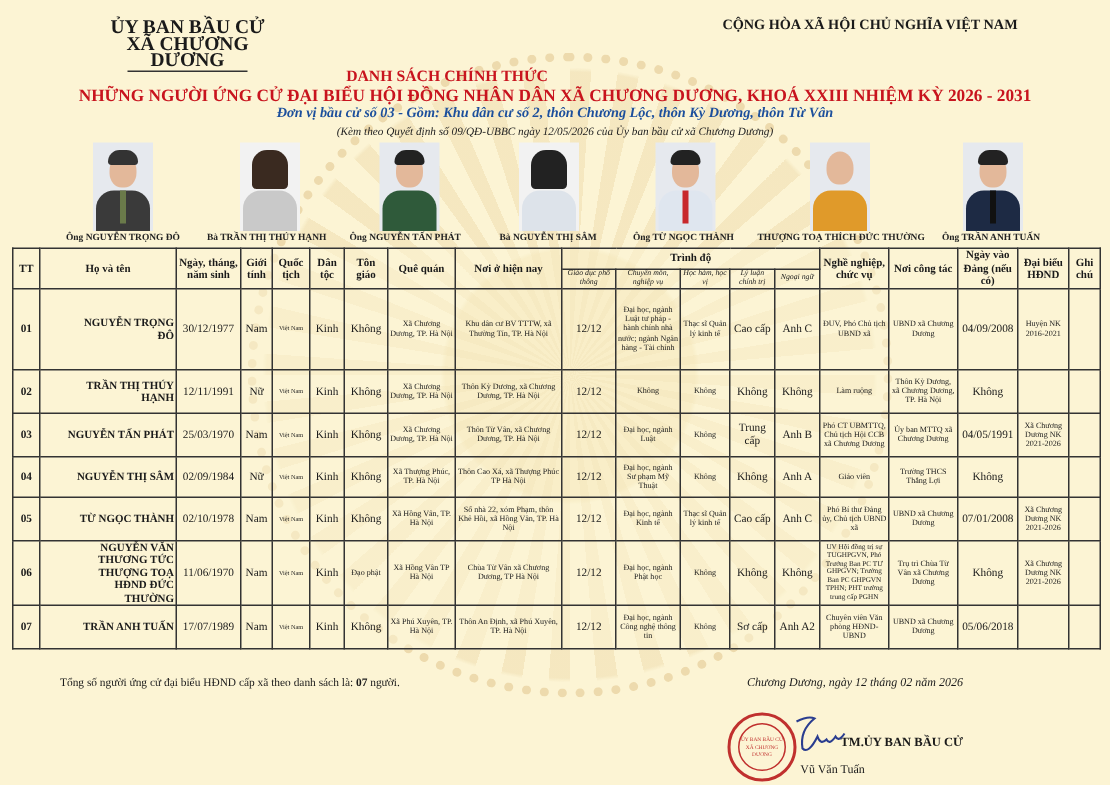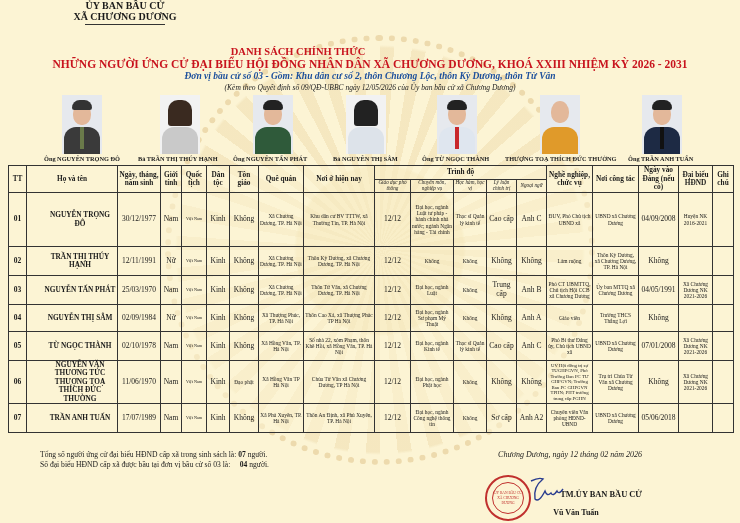--- a/index.html
+++ b/index.html
@@ -18,21 +18,21 @@
       repeating-conic-gradient(rgba(215,180,110,0.22) 0 4deg, transparent 4deg 9deg);
     -webkit-mask: radial-gradient(circle, #000 0 68%, transparent 69%);
             mask: radial-gradient(circle, #000 0 68%, transparent 69%);
     opacity: 0.9;
   }
   .bg-ring {
     position: absolute; left: 165px; top: 35px; width: 430px; height: 430px;
     border-radius: 50%; border: 6px dotted rgba(210,170,100,0.35);
   }
   .abs { position: absolute; }
-  .hdr-left { left: 60px; top: 0; width: 130px; text-align: center; font-weight: bold; font-size: 10px; line-height: 11px; }
+  .hdr-left { left: 60px; top: 12px; width: 130px; text-align: center; font-weight: bold; font-size: 13px; line-height: 11px; }
   .hdr-left .uline { width: 80px; height: 1px; background: #333; margin: 2px auto 0; }
   .hdr-right { left: 450px; top: 12px; width: 260px; text-align: center; font-weight: bold; font-size: 9.5px; line-height: 11px; }
   .hdr-right .sub { text-decoration: underline; font-size: 9px; }
   .title1 { left: 0; width: 596px; top: 46px; text-align: center; color: #c8141e; font-weight: bold; font-size: 10.5px; }
   .title2 { left: 0; width: 740px; top: 58px; text-align: center; color: #c8141e; font-weight: bold; font-size: 11.5px; }
   .title3 { left: 0; width: 740px; top: 71px; text-align: center; color: #1c4f9c; font-weight: bold; font-style: italic; font-size: 9.5px; }
   .title4 { left: 0; width: 740px; top: 83px; text-align: center; font-style: italic; font-size: 7.5px; color: #222; }
 
   .photo { position: absolute; top: 95px; width: 40px; height: 59px; overflow: hidden; background: #e6e9ee; }
   .photo .head { position: absolute; left: 11px; top: 8px; width: 18px; height: 22px; border-radius: 50% 50% 45% 45%; background: #e3b89a; }
@@ -43,47 +43,48 @@
 
   table.list {
     position: absolute; left: 8px; top: 165px; width: 725px;
     border-collapse: collapse; table-layout: fixed;
     font-size: 7px; text-align: center; background: rgba(252,244,212,0.55);
   }
   table.list th, table.list td { border: 1px solid #333; padding: 0 1px; vertical-align: middle; line-height: 1.15; }
   table.list th { font-weight: bold; font-size: 7.3px; }
   table.list th.sub { font-weight: normal; font-style: italic; font-size: 5.2px; height: 13px; }
   table.list td.tt { font-weight: bold; font-size: 7.5px; }
-  table.list td.name { text-align: center; font-weight: bold; font-size: 7.3px; padding-left: 17px; }
+  table.list td.name { text-align: right; font-weight: bold; font-size: 7.3px; padding-left: 17px; }
   table.list td.sm { font-size: 5.4px; }
   table.list td.xs { font-size: 4.2px; }
   table.list td.md { font-size: 7.5px; }
 
   .totals { left: 40px; top: 450px; font-size: 7.6px; line-height: 10px; }
   .sign { left: 442px; top: 450px; width: 200px; text-align: right; font-size: 8px; line-height: 10px; }
   .sign .place { font-style: italic; }
   .sign .org, .sign .role { font-weight: bold; font-size: 8.4px; margin-top: 30px; }
   .stamp { left: 485px; top: 475px; width: 46px; height: 46px; border-radius: 50%; border: 2px solid #c0302e; display: flex; align-items: center; justify-content: center; }
   .stamp .inner { width: 32px; height: 32px; border-radius: 50%; border: 1px solid #c0302e; font-size: 3.6px; color: #c0302e; text-align: center; display:flex; align-items:center; justify-content:center; line-height: 5px; }
   .signature { left: 525px; top: 475px; width: 50px; height: 30px; }
-  .signer { left: 476px; top: 508px; width: 200px; text-align: center; font-weight: bold; font-size: 8px; }
+  .signer { left: 455px; top: 508px; width: 200px; text-align: center; font-weight: normal; font-size: 8px; }
 </style>
 </head>
 <body>
 
 <div class="abs bg-ring"></div>
 <div class="abs bg-emblem"></div>
 
 <div class="abs hdr-left">
   <div>ỦY BAN BẦU CỬ</div>
   <div>XÃ CHƯƠNG DƯƠNG</div>
   <div class="uline"></div>
 </div>
 
 <div class="abs hdr-right">
+  <div>CỘNG HÒA XÃ HỘI CHỦ NGHĨA VIỆT NAM</div>
 </div>
 
 <div class="abs title1">DANH SÁCH CHÍNH THỨC</div>
 <div class="abs title2">NHỮNG NGƯỜI ỨNG CỬ ĐẠI BIỂU HỘI ĐỒNG NHÂN DÂN XÃ CHƯƠNG DƯƠNG, KHOÁ XXIII NHIỆM KỲ 2026 - 2031</div>
 <div class="abs title3">Đơn vị bầu cử số 03 - Gồm: Khu dân cư số 2, thôn Chương Lộc, thôn Kỳ Dương, thôn Từ Vân</div>
 <div class="abs title4">(Kèm theo Quyết định số 09/QĐ-UBBC ngày 12/05/2026 của Ủy ban bầu cử xã Chương Dương)</div>
 
 <div class="photo" style="left:62px;">
   <div class="body" style="background:#3a3a3a;"></div>
     <div class="head"></div>
@@ -285,21 +286,21 @@
       <td class="md">Anh C</td>
       <td class="sm">Phó Bí thư Đảng ủy, Chủ tịch UBND xã</td>
       <td class="sm">UBND xã Chương Dương</td>
       <td class="md">07/01/2008</td>
       <td class="sm">Xã Chương Dương NK 2021-2026</td>
       <td class="sm"></td>
     </tr>
 
     <tr style="height:40px;">
       <td class="tt">06</td>
-      <td class="name">NGUYỄN VĂN THƯƠNG TỨC THƯỢNG TOẠ THÍCH ĐỨC THƯỜNG</td>
+      <td class="name">NGUYỄN VĂN THƯƠNG TỨC THƯỢNG TOẠ HĐND ĐỨC THƯỜNG</td>
       <td class="md">11/06/1970</td>
       <td class="md">Nam</td>
       <td class="xs">Việt Nam</td>
       <td class="md">Kinh</td>
       <td class="sm">Đạo phật</td>
       <td class="sm">Xã Hồng Vân TP Hà Nội</td>
       <td class="sm">Chùa Từ Vân xã Chương Dương, TP Hà Nội</td>
       <td class="md">12/12</td>
       <td class="sm">Đại học, ngành Phật học</td>
       <td class="sm">Không</td>
@@ -331,24 +332,21 @@
       <td class="sm">UBND xã Chương Dương</td>
       <td class="md">05/06/2018</td>
       <td class="sm"></td>
       <td class="sm"></td>
     </tr>
   </tbody>
 </table>
 
 <div class="abs totals">
   <div>
-    <span>Tổng số người ứng cử đại biểu HĐND cấp xã trong sinh sách là: </span><b>07</b><span> người.</span>
-  </div>
-  <div>
-    <span style="white-space:pre;">Số đại biểu HĐND cấp xã được bầu tại đơn vị bầu cử số 03 là:     </span><b>04</b><span> người.</span>
+    <span>Tổng số người ứng cử đại biểu HĐND cấp xã theo danh sách là: </span><b>07</b><span> người.</span>
   </div>
 </div>
 
 <div class="abs sign">
   <div class="place">Chương Dương, ngày 12 tháng 02 năm 2026</div>
   <div class="org">TM.ỦY BAN BẦU CỬ</div>
 </div>
 
 <div class="abs stamp">
   <div class="inner">ỦY BAN BẦU CỬ XÃ CHƯƠNG DƯƠNG</div>

